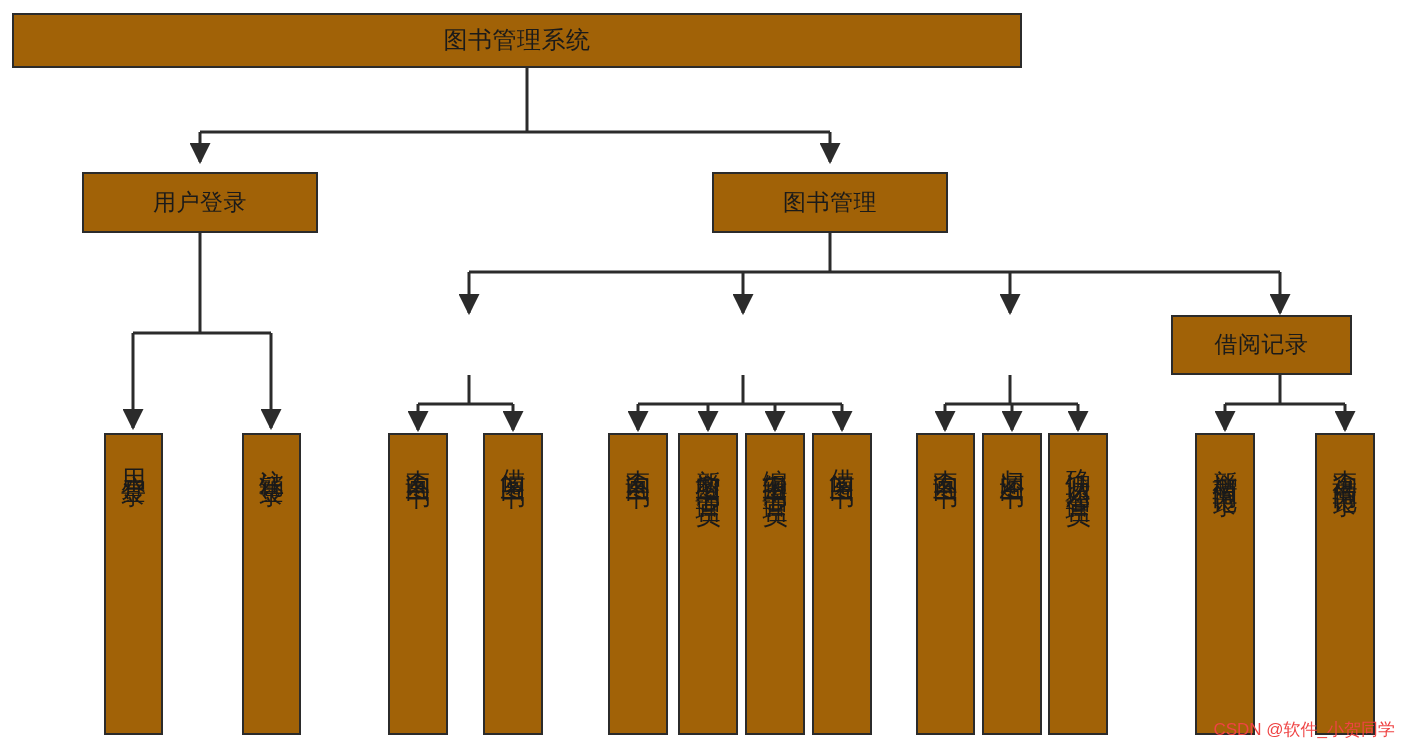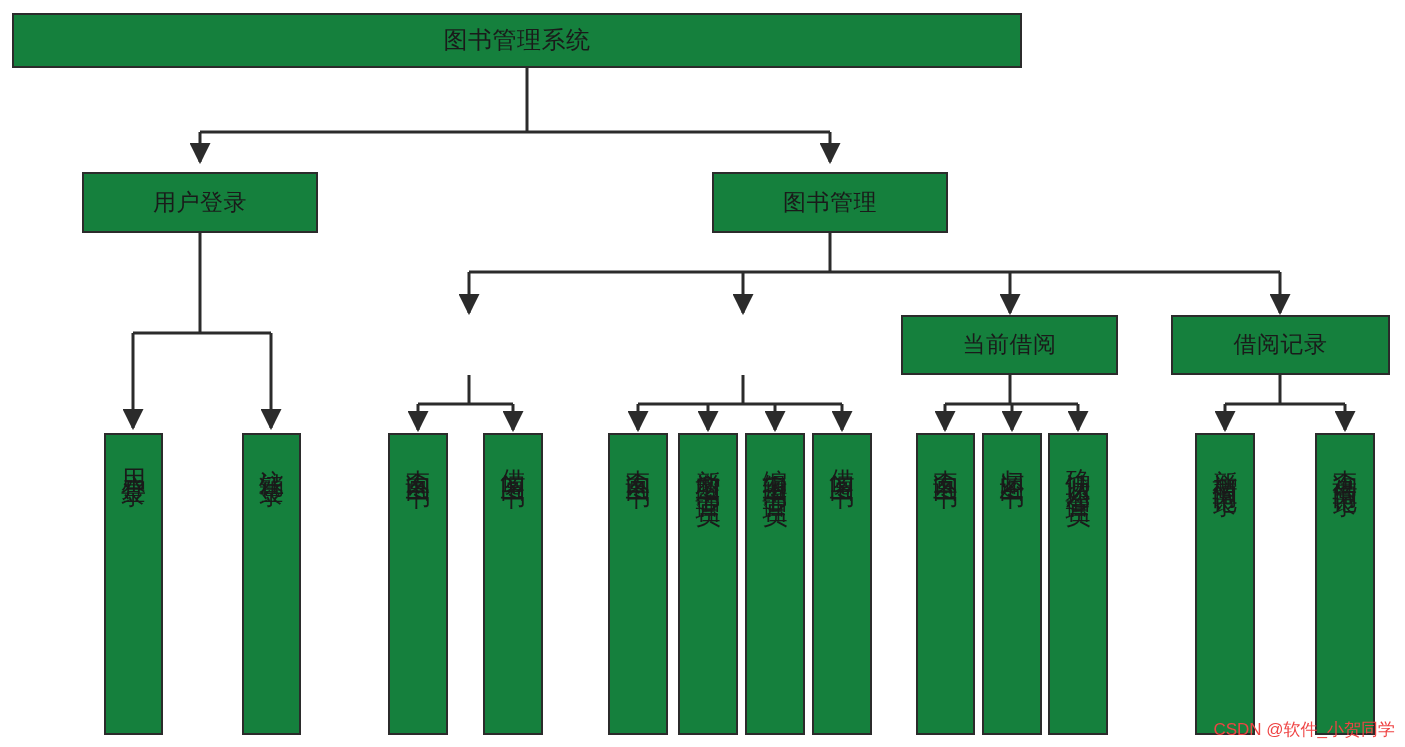--- a/index.html
+++ b/index.html
@@ -19,21 +19,21 @@
     position: absolute;
     left: 0;
     top: 0;
     width: 1405px;
     height: 747px;
     pointer-events: none;
   }
   .node {
     position: absolute;
     box-sizing: border-box;
-    background: #15803d;
+    background: #a16207;
     border: 2.5px solid #2b2b2b;
     display: flex;
     align-items: center;
     justify-content: center;
     color: #1a1a1a;
   }
   .node .label {
     display: block;
     text-align: center;
     line-height: 1.18;
@@ -125,24 +125,21 @@
     <span class="label">图书管理系统</span>
   </div>
 
   <div class="node horiz" style="left:82px; top:172px; width:236px; height:61px;">
     <span class="label">用户登录</span>
   </div>
   <div class="node horiz" style="left:712px; top:172px; width:236px; height:61px;justify-content:center;">
     <span class="label">图书管理</span>
   </div>
 
-  <div class="node horiz" style="left:901px; top:315px; width:217px; height:60px;">
-    <span class="label">当前借阅</span>
-  </div>
-  <div class="node horiz" style="left:1171px; top:315px; width:219px; height:60px;">
+  <div class="node horiz" style="left:1171px; top:315px; width:181px; height:60px;">
     <span class="label">借阅记录</span>
   </div>
 
   <div class="node vert" style="left:104px; top:433px; width:59px; height:302px;">
     <span class="label">用户登录</span>
   </div>
   <div class="node vert" style="left:242px; top:433px; width:59px; height:302px;">
     <span class="label">注销登录</span>
   </div>
 

